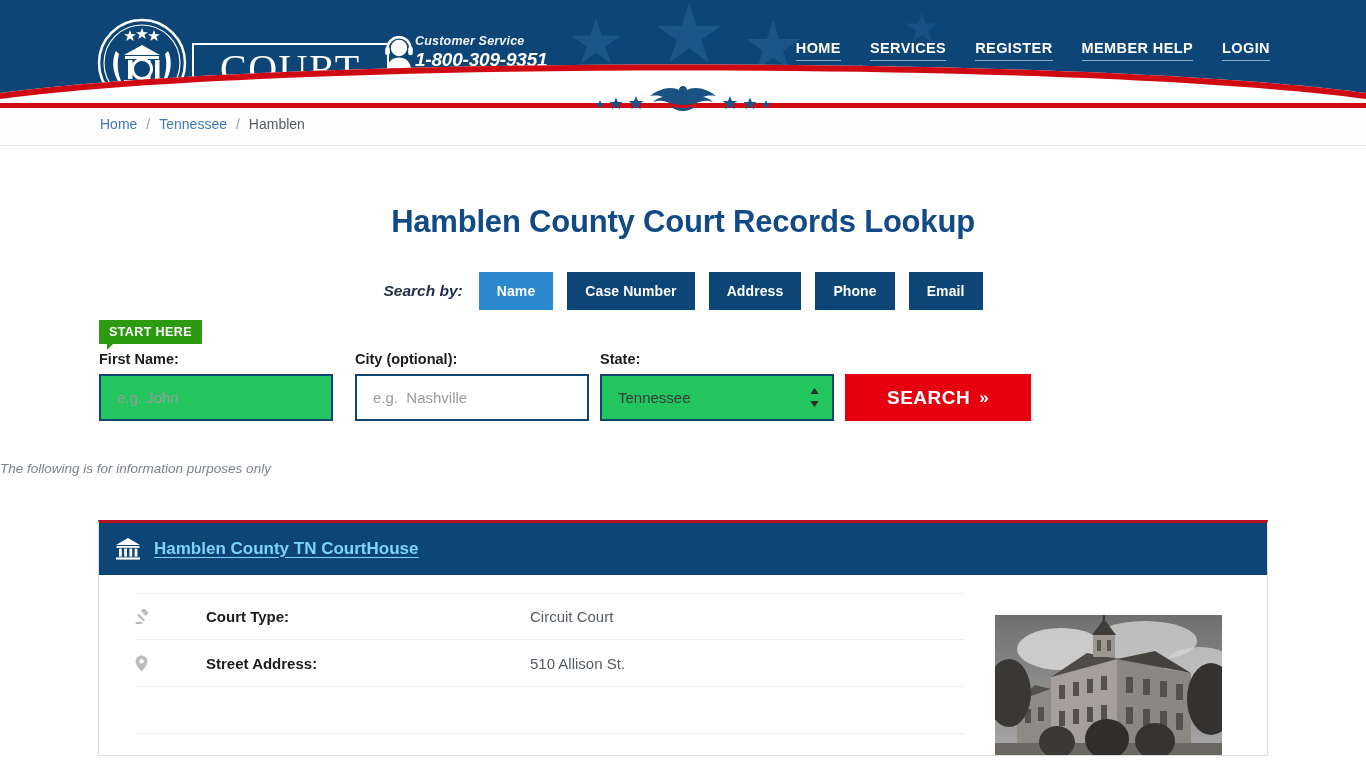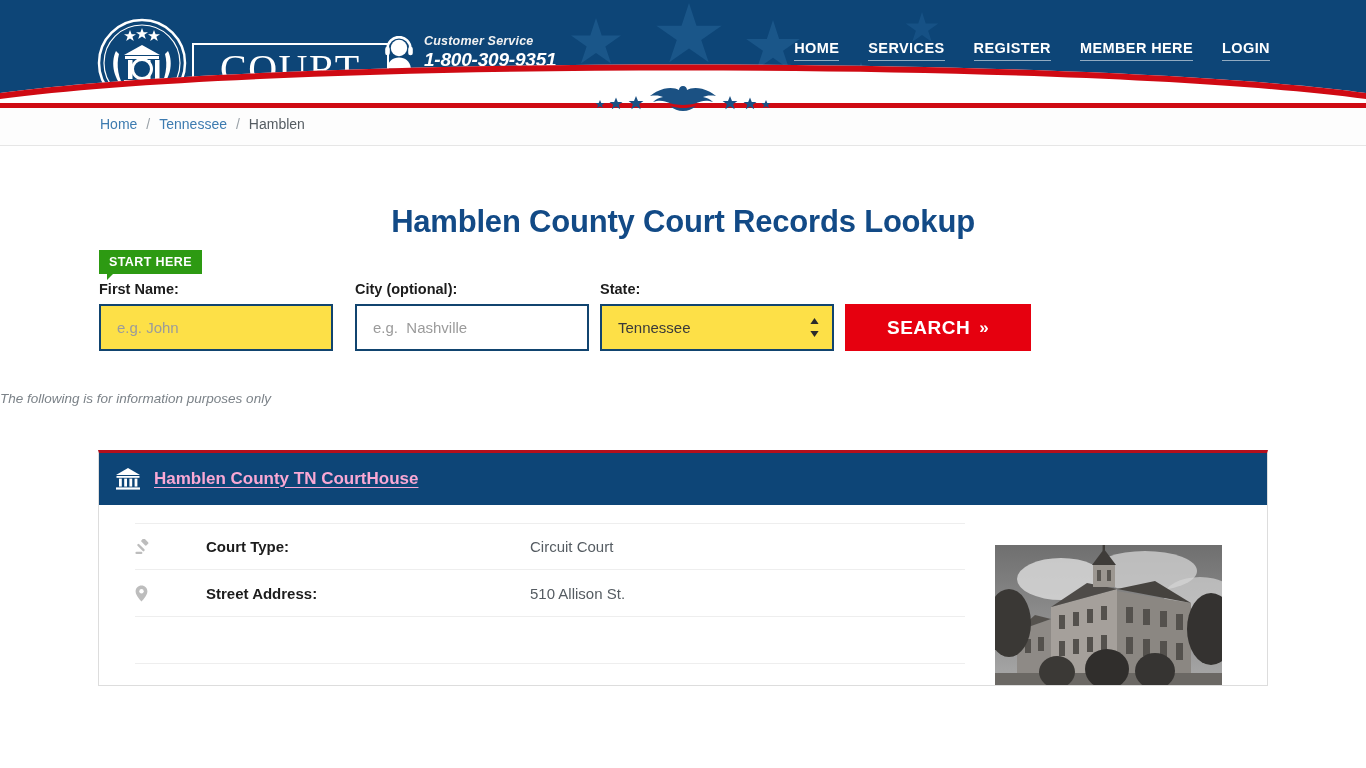--- a/index.html
+++ b/index.html
@@ -62,21 +62,21 @@
     font-family: "Liberation Serif", serif;
     color: #ffffff;
     font-size: 12.5px;
     letter-spacing: 6.5px;
     display: block;
     padding-left: 5px;
   }
 
   .cs-block {
     position: absolute; left: 383px; top: 34px;
-    display: flex; align-items: center; gap: 9px;
+    display: flex; align-items: center; 
   }
   .cs-icon { width: 32px; height: 34px; display:block; }
   .cs-label {
     color: #f2f2f2; font-size: 12.5px; font-style: italic; font-weight: 700;
     letter-spacing: .2px; display:block;
   }
   .cs-phone {
     color: #ffffff; font-size: 19px; font-style: italic; font-weight: 700;
     letter-spacing: -.2px; display:block; margin-top: 1px;
   }
@@ -175,21 +175,21 @@
     display: flex; align-items: flex-end; gap: 0;
   }
   .fld { display: flex; flex-direction: column; }
   .fld-label {
     color: #1c1c1c; font-size: 14.5px; font-weight: 700;
     margin-bottom: 7px;
   }
   .fld input, .fld select {
     height: 47px;
     border: 2px solid #11446f;
-    background: #fde047;
+    background: #22c55e;
     font-size: 15px;
     color: #3a3a3a;
     padding: 0 16px;
     font-family: "Liberation Sans", sans-serif;
     outline: none;
   }
   .fld input::placeholder { color: #9b9b9b; }
   .fld.w-first input { width: 234px; }
   .fld.w-last  input { width: 234px; }
   .fld.w-city  input { width: 234px; background: #ffffff; }
@@ -245,21 +245,21 @@
   }
   .card-head {
     background: #0d4577;
     height: 52px;
     display: flex; align-items: center;
     padding-left: 16px;
     gap: 13px;
   }
   .bank-icon { width: 26px; height: 24px; display:block; }
   .card-head a {
-    color: #f9a8d4;
+    color: #7dd3fc;
     font-size: 17px;
     font-weight: 700;
     text-decoration: underline;
     text-underline-offset: 3px;
     text-align: center;
   }
   .card-body { display: flex; padding: 18px 0 0 0; }
   .rows { flex: 1; padding-left: 36px; padding-right: 30px; }
   .row {
     display: flex; align-items: center;
@@ -340,21 +340,21 @@
       <div>
         <span class="cs-label">Customer Service</span>
         <span class="cs-phone">1-800-309-9351</span>
       </div>
     </div>
 
     <div class="nav">
       <a href="#">HOME</a>
       <a href="#">SERVICES</a>
       <a href="#">REGISTER</a>
-      <a href="#">MEMBER HERE</a>
+      <a href="#">MEMBER HELP</a>
       <a href="#">LOGIN</a>
     </div>
   </div>
 
   <svg class="swoosh" viewBox="0 0 1366 46" preserveAspectRatio="none">
     <path d="M0 46 L0 34 C280 -4 1086 -4 1366 34 L1366 46 Z" fill="#ffffff"></path>
     <path d="M0 34 C280 -4 1086 -4 1366 34 L1366 40 C1086 2 280 2 0 40 Z" fill="#cf0a13"></path>
   </svg>
 </div>
 <div class="redline"></div>
@@ -377,20 +377,28 @@
   <span class="crumb-sep">/</span>
   <a href="#">Tennessee</a>
   <span class="crumb-sep">/</span>
   <span class="crumb-cur">Hamblen</span>
 </div>
 
 <div class="main">
 
   <h1 class="page-title">Hamblen County Court Records Lookup</h1>
 
+  <div class="searchby-row">
+    <span class="searchby-label">Search by:</span>
+    <button class="tab active">Name</button>
+    <button class="tab">Case Number</button>
+    <button class="tab">Address</button>
+    <button class="tab">Phone</button>
+    <button class="tab">Email</button>
+  </div>
 
   <div class="form-area">
     <div class="start-here">START HERE</div>
 
     <div class="form-row">
       <div class="fld w-first">
         <span class="fld-label">First Name:</span>
         <input type="text" placeholder="e.g. John" style="">
       </div>
       <div class="gap"></div>

